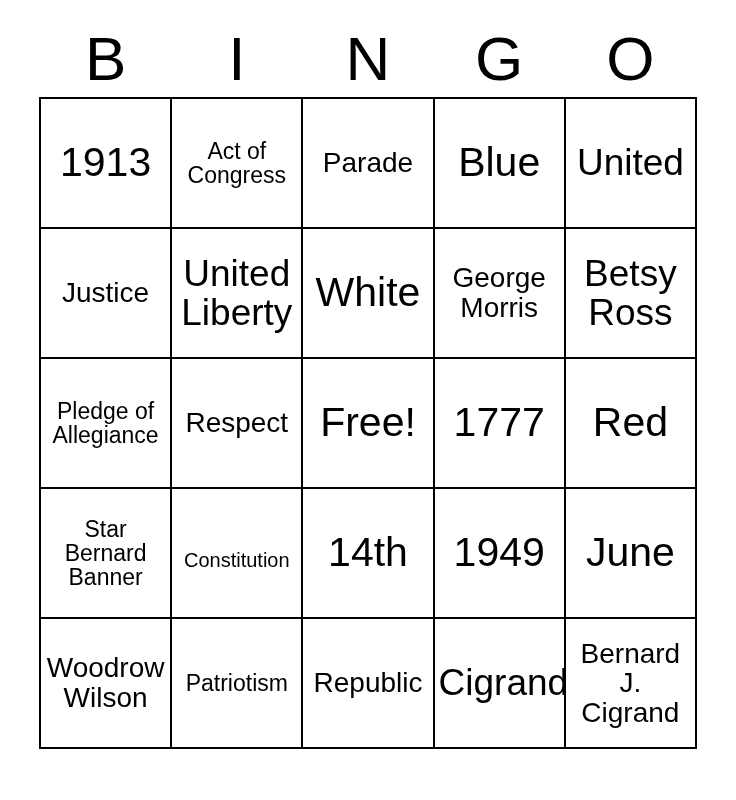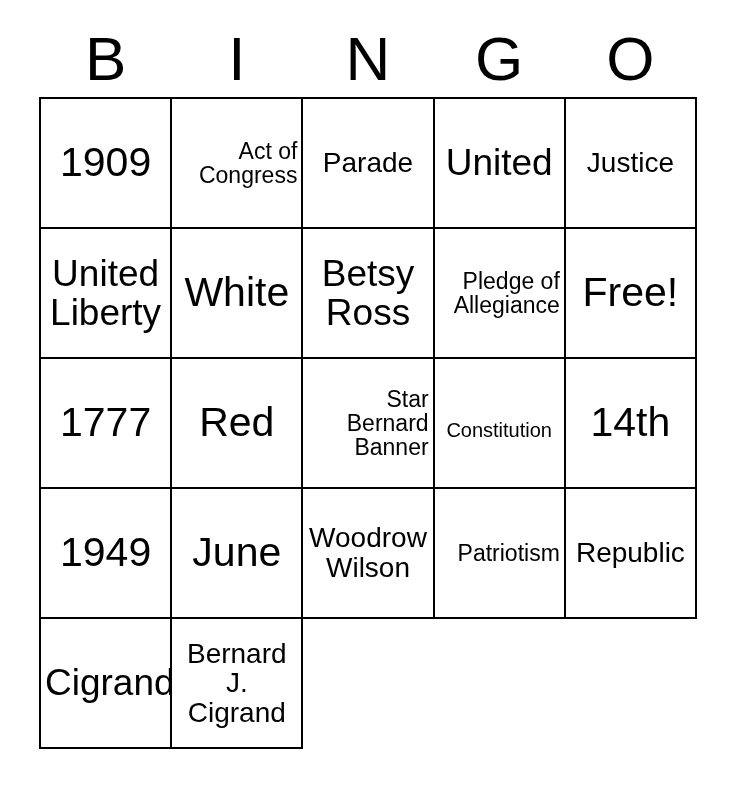--- a/index.html
+++ b/index.html
@@ -60,65 +60,74 @@
   .cell span {
     display: block;
     width: 100%;
     line-height: 1.06;
     font-family: "Liberation Sans", sans-serif;
   }
   
   .fs-xl span { font-size: 41px; }
   .fs-lg span { font-size: 37px; }
   .fs-md span { font-size: 28px; }
-  .fs-sm span { font-size: 23px; text-align: right; }
+  .fs-sm span { font-size: 23px; }
   .fs-xs span { font-size: 20px; margin-top: 15px; }
 </style>
 </head>
 <body>
 
 <div class="card">
 
   <div class="header-row">
     <div class="header-letter">B</div>
     <div class="header-letter">I</div>
     <div class="header-letter">N</div>
     <div class="header-letter">G</div>
     <div class="header-letter">O</div>
   </div>
 
   <div class="grid">
     <div class="cell fs-xl">
-        <span>1909</span>
+        <span>1913</span>
       </div>
     <div class="cell fs-sm">
         <span>Act of Congress</span>
       </div>
     <div class="cell fs-md">
         <span>Parade</span>
+      </div>
+    <div class="cell fs-xl">
+        <span>Blue</span>
       </div>
     <div class="cell fs-lg">
         <span>United</span>
       </div>
 
     <div class="cell fs-md">
         <span>Justice</span>
       </div>
     <div class="cell fs-lg">
         <span>United Liberty</span>
       </div>
     <div class="cell fs-xl">
         <span>White</span>
       </div>
+    <div class="cell fs-md">
+        <span>George Morris</span>
+      </div>
     <div class="cell fs-lg">
         <span>Betsy Ross</span>
       </div>
 
     <div class="cell fs-sm">
         <span>Pledge of Allegiance</span>
+      </div>
+    <div class="cell fs-md">
+        <span>Respect</span>
       </div>
     <div class="cell fs-xl">
         <span>Free!</span>
       </div>
     <div class="cell fs-xl">
         <span>1777</span>
       </div>
     <div class="cell fs-xl">
         <span>Red</span>
       </div>

